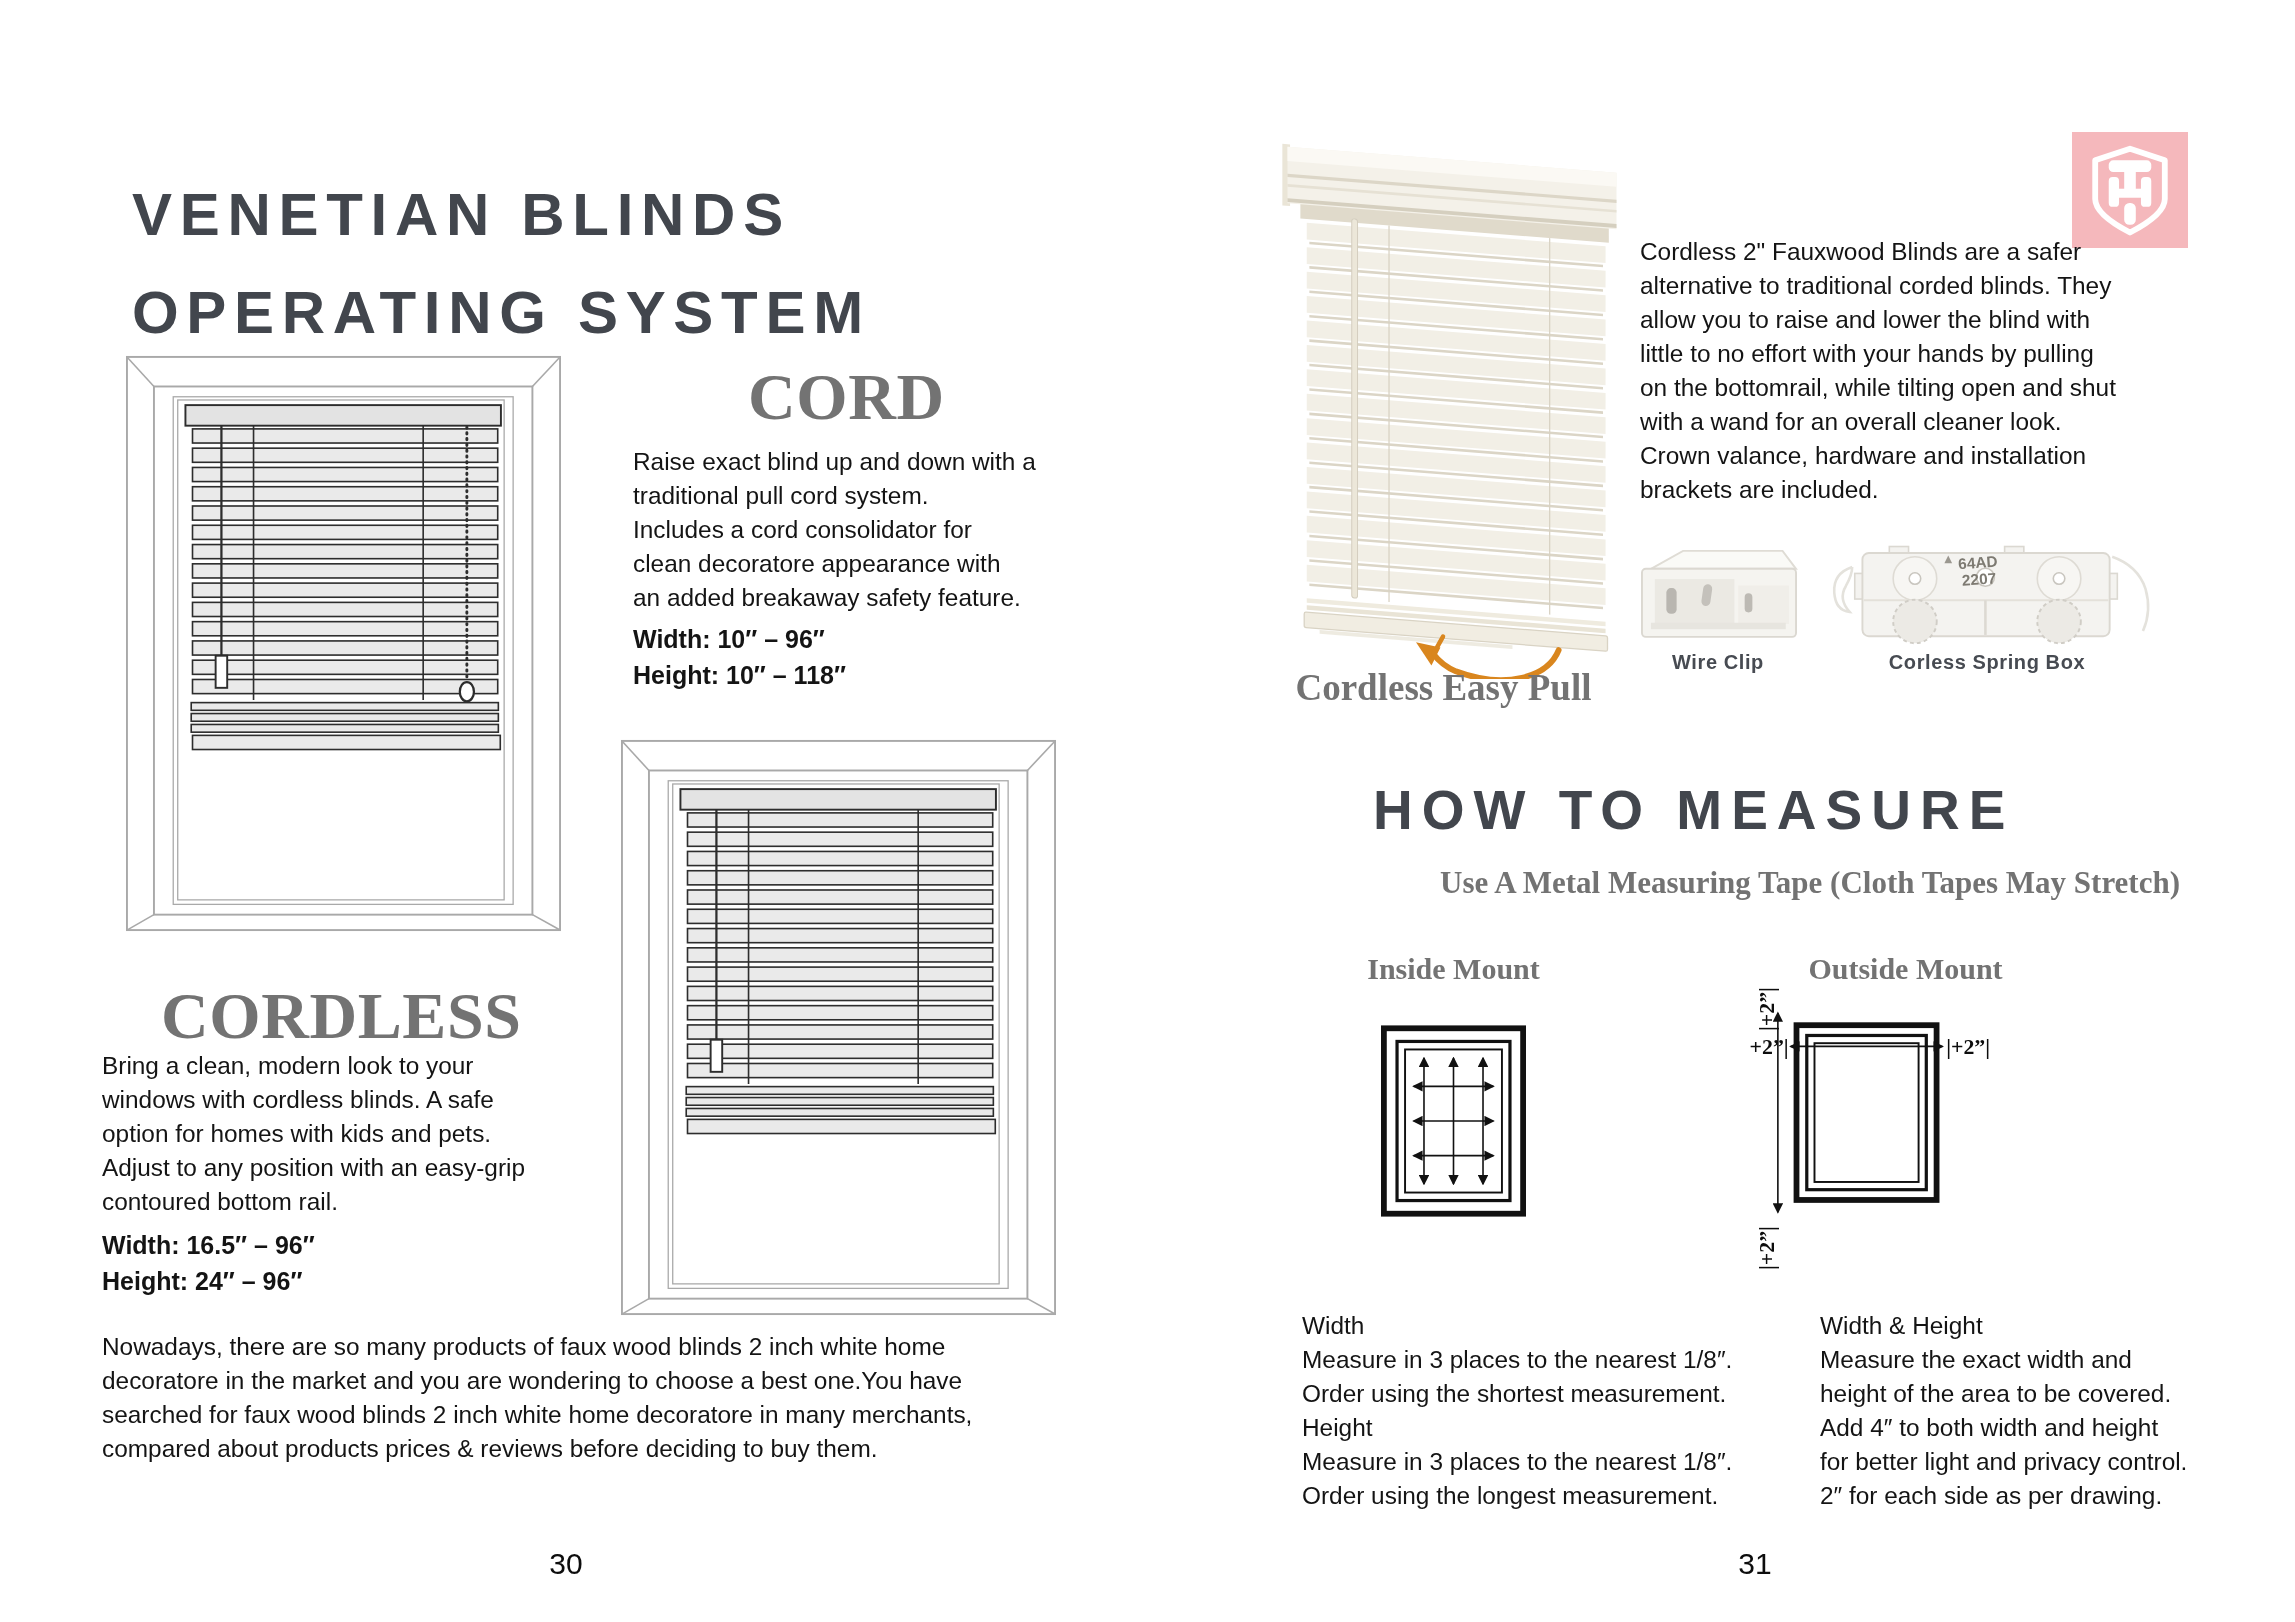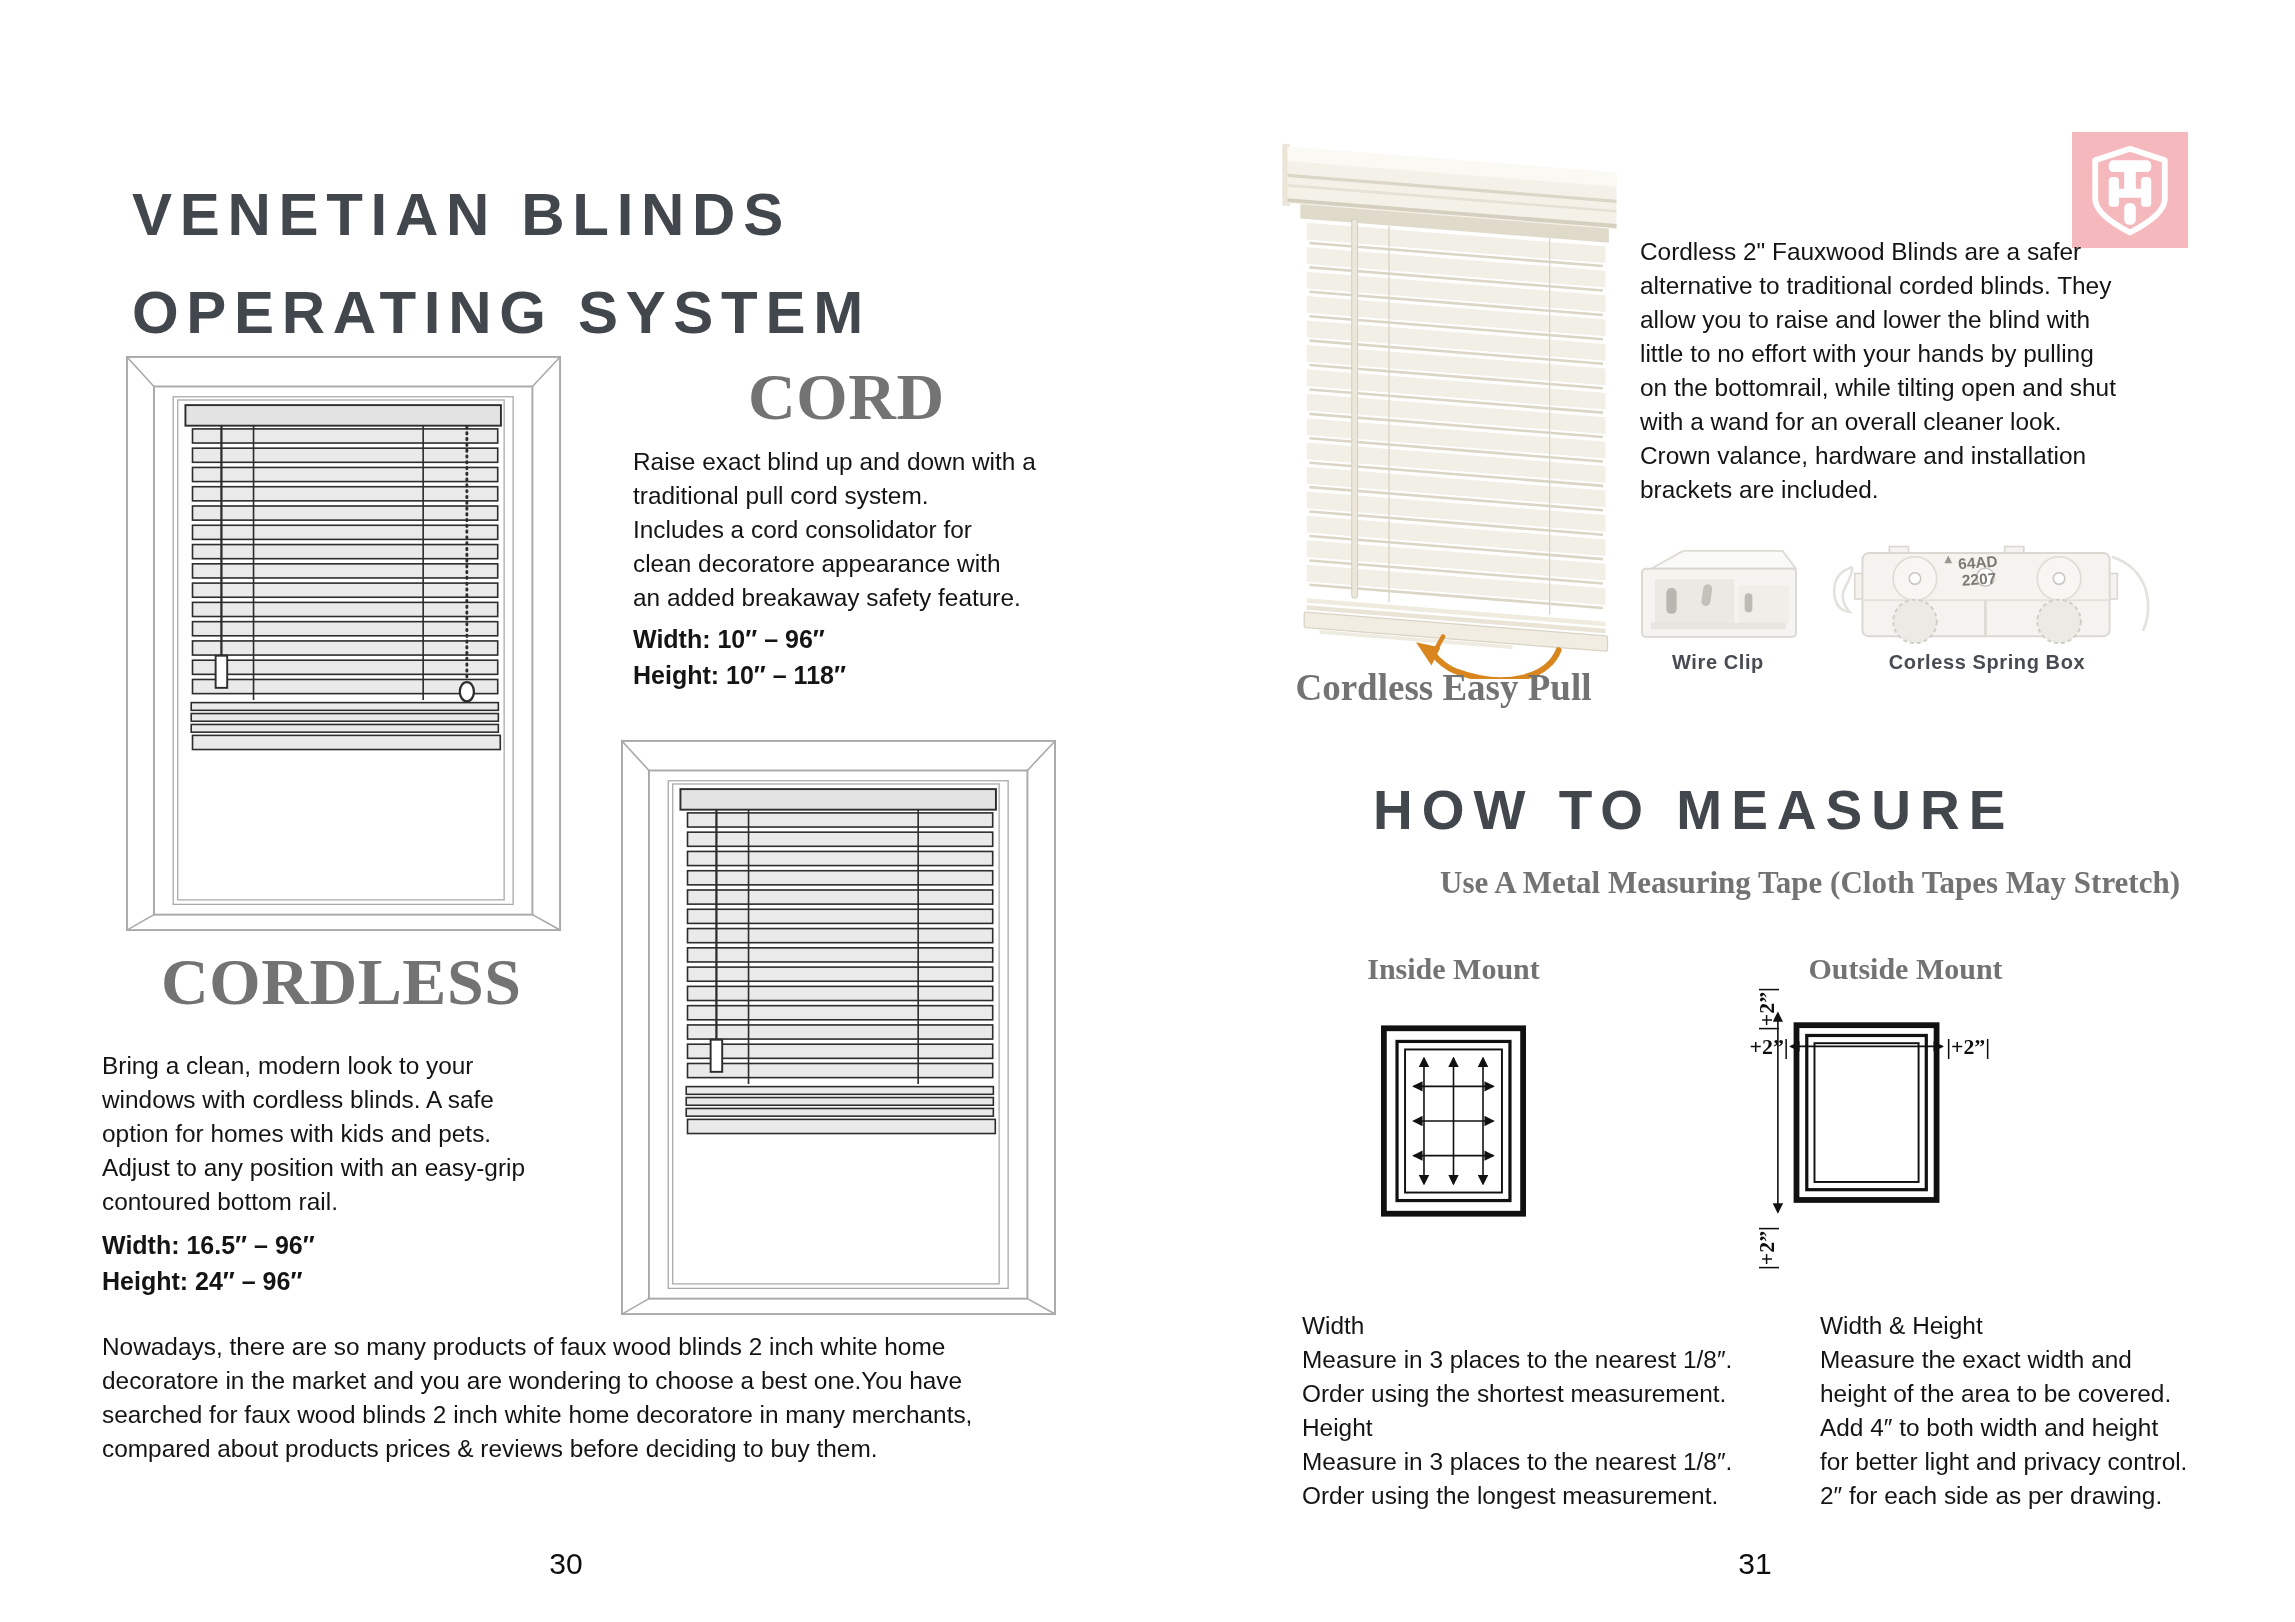--- a/index.html
+++ b/index.html
@@ -145,21 +145,21 @@
     <rect x="141" y="468" width="18" height="50" fill="#ffffff" stroke="var(--slat-line)" stroke-width="3"></rect>
   </g>
   <g fill="var(--slat-fill)" stroke="var(--slat-line)" stroke-width="2.5">
     <rect x="103" y="541" width="478" height="12"></rect>
     <rect x="103" y="558" width="478" height="12"></rect>
     <rect x="103" y="575" width="478" height="12"></rect>
     <rect x="105" y="592" width="479" height="22"></rect>
   </g>
 </svg>
 
-<div class="abs fancy section-heading" style="left:161px;top:949px;">CORDLESS</div>
+<div class="abs fancy section-heading" style="left:161px;top:983px;">CORDLESS</div>
 <div class="abs body-text" style="left:102px;top:1049px;">
     <div class="tline">Bring a clean, modern look to your</div>
     <div class="tline">windows with cordless blinds. A safe</div>
     <div class="tline">option for homes with kids and pets.</div>
     <div class="tline">Adjust to any position with an easy-grip</div>
     <div class="tline">contoured bottom rail.</div>
   </div>
 <div class="abs spec" style="left:102px;top:1227px;">Width: 16.5″ – 96″</div>
 <div class="abs spec" style="left:102px;top:1263px;">Height: 24″ – 96″</div>
 

